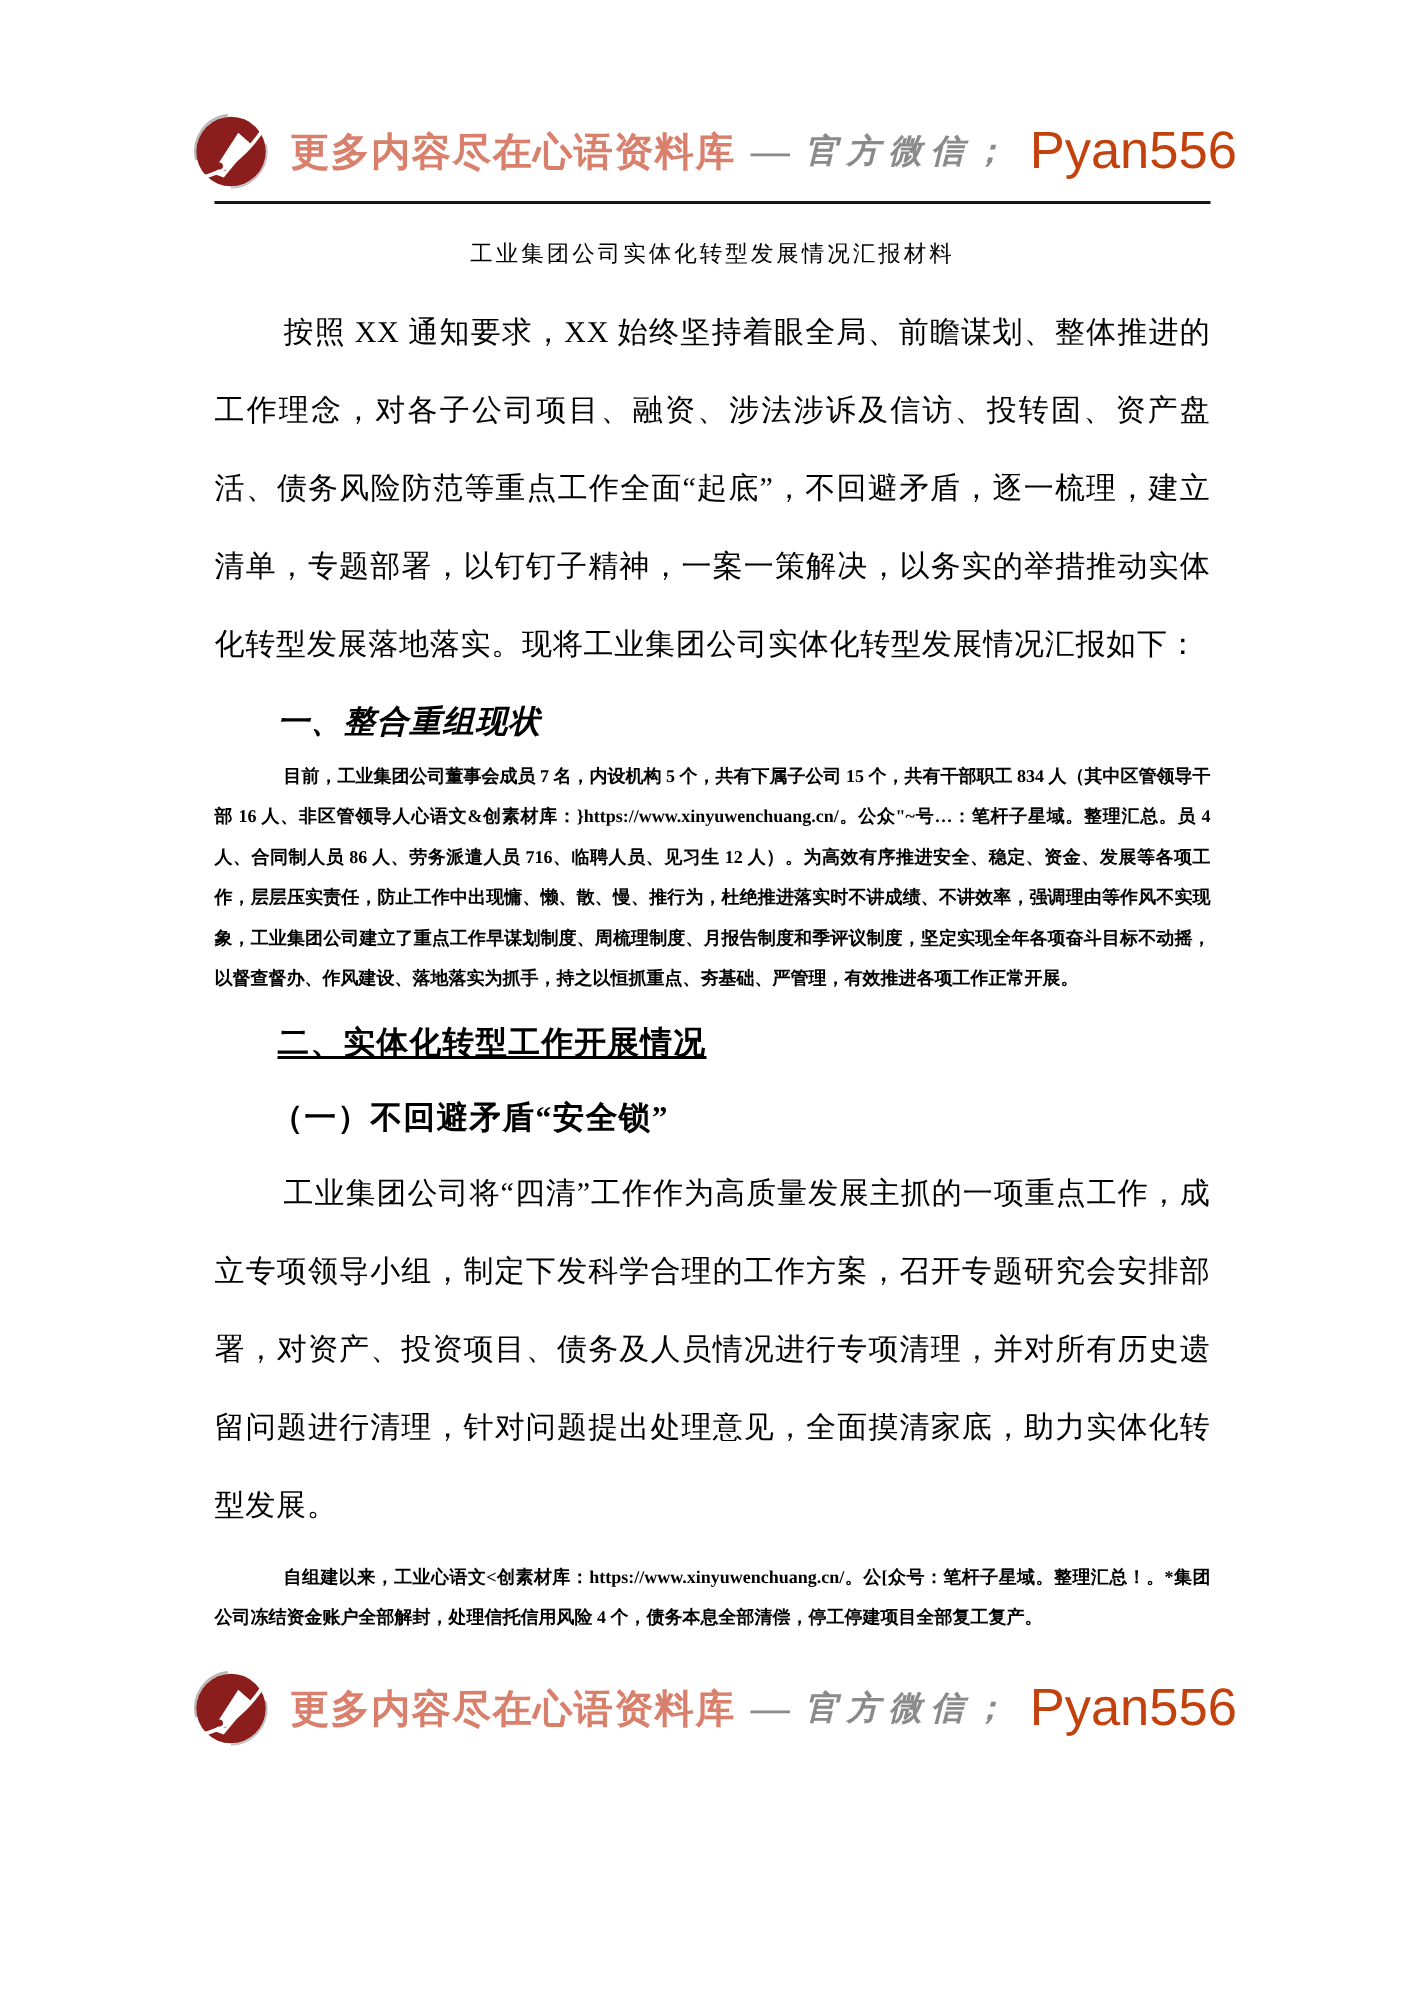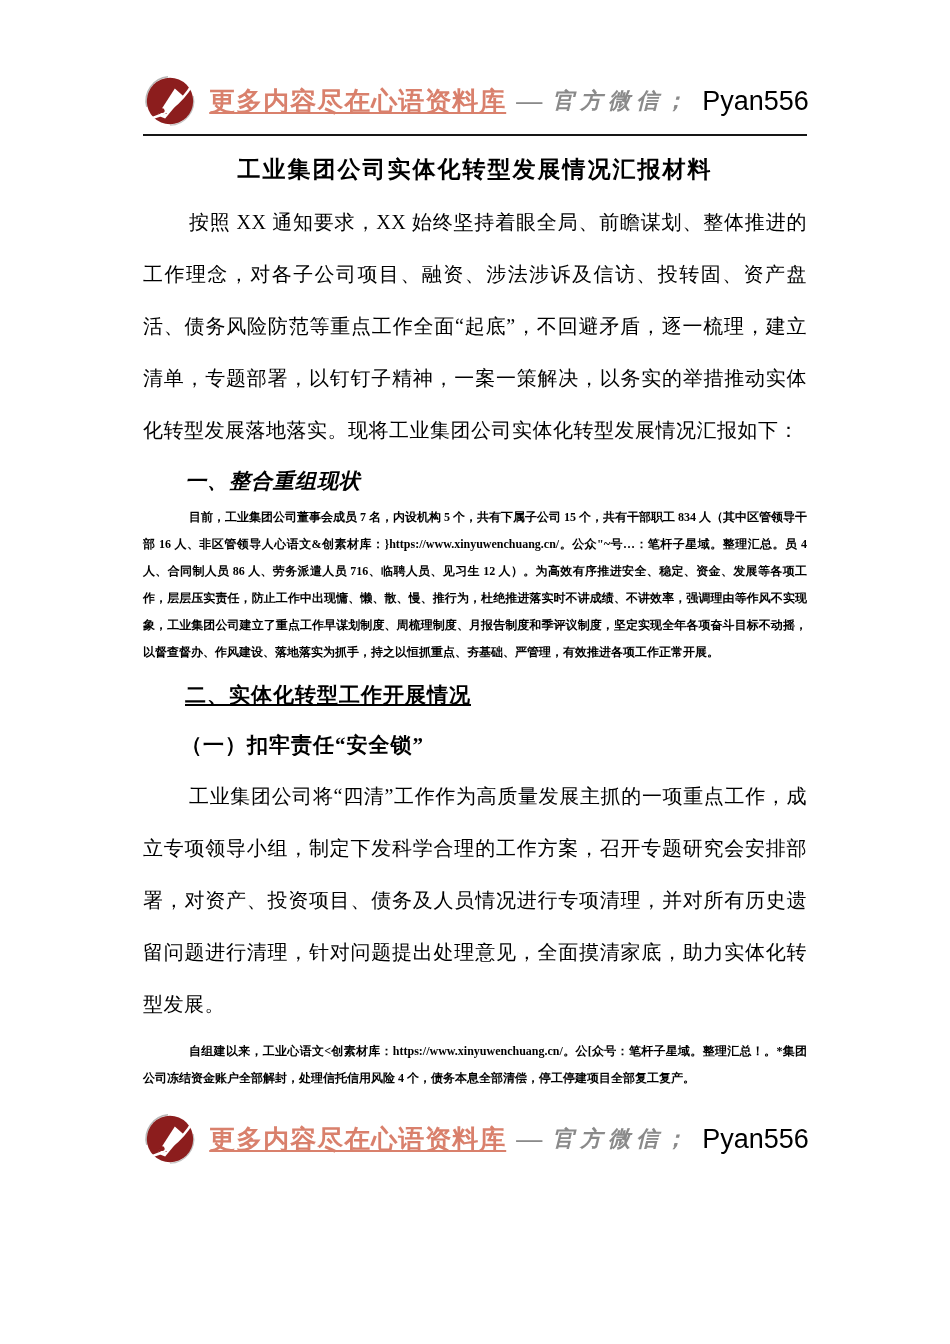--- a/index.html
+++ b/index.html
@@ -24,47 +24,46 @@
     gap: 10px;
     height: 62px;
     white-space: nowrap;
   }
   .brand .logo { width: 58px; height: 58px; flex: 0 0 auto; }
   .brand-text {
     font-size: 26px;
     letter-spacing: 1px;
     color: #d9806c;
     font-weight: bold;
-    text-decoration: underline;
   }
   .brand-sep { color: #8a8a8a; font-size: 26px; font-weight: bold; }
   .brand-wechat {
     color: #8a8a8a;
     font-size: 22px;
     font-style: italic;
     letter-spacing: 6px;
     font-weight: bold;
   }
   .brand-id {
-    color: #000000;
-    font-size: 27px;
+    color: #c2410c;
+    font-size: 35px;
     font-family: "Liberation Sans", "DejaVu Sans", sans-serif;
   }
 
   .rule {
     border: none;
     border-top: 2px solid #161616;
     margin: 2px 0 0 0;
   }
 
   .doc-title {
     margin: 18px 0 0 0;
     text-align: center;
-    font-size: 23px;
-    font-weight: bold;
+    font-size: 15px;
+    font-weight: normal;
     letter-spacing: 2px;
     line-height: 32px;
   }
 
   .para-large {
     margin: 10px 0 0 0;
     font-size: 20px;
     line-height: 52px;
     text-align: justify;
     text-indent: 46px;
@@ -137,21 +136,21 @@
   <h1 class="doc-title">工业集团公司实体化转型发展情况汇报材料</h1>
 
   <p class="para-large">按照 XX 通知要求，XX 始终坚持着眼全局、前瞻谋划、整体推进的工作理念，对各子公司项目、融资、涉法涉诉及信访、投转固、资产盘活、债务风险防范等重点工作全面“起底”，不回避矛盾，逐一梳理，建立清单，专题部署，以钉钉子精神，一案一策解决，以务实的举措推动实体化转型发展落地落实。现将工业集团公司实体化转型发展情况汇报如下：</p>
 
   <h2 class="heading-1">一、整合重组现状</h2>
 
   <p class="para-small">目前，工业集团公司董事会成员 7 名，内设机构 5 个，共有下属子公司 15 个，共有干部职工 834 人（其中区管领导干部 16 人、非区管领导人心语文&amp;创素材库：}https://www.xinyuwenchuang.cn/。公众"~号…：笔杆子星域。整理汇总。员 4 人、合同制人员 86 人、劳务派遣人员 716、临聘人员、见习生 12 人）。为高效有序推进安全、稳定、资金、发展等各项工作，层层压实责任，防止工作中出现慵、懒、散、慢、推行为，杜绝推进落实时不讲成绩、不讲效率，强调理由等作风不实现象，工业集团公司建立了重点工作早谋划制度、周梳理制度、月报告制度和季评议制度，坚定实现全年各项奋斗目标不动摇，以督查督办、作风建设、落地落实为抓手，持之以恒抓重点、夯基础、严管理，有效推进各项工作正常开展。</p>
 
   <h2 class="heading-2">二、实体化转型工作开展情况</h2>
 
-  <h3 class="heading-3">（一）扣牢责任“安全锁”</h3>
+  <h3 class="heading-3">（一）不回避矛盾“安全锁”</h3>
 
   <p class="para-large">工业集团公司将“四清”工作作为高质量发展主抓的一项重点工作，成立专项领导小组，制定下发科学合理的工作方案，召开专题研究会安排部署，对资产、投资项目、债务及人员情况进行专项清理，并对所有历史遗留问题进行清理，针对问题提出处理意见，全面摸清家底，助力实体化转型发展。</p>
 
   <p class="para-small">自组建以来，工业心语文&lt;创素材库：https://www.xinyuwenchuang.cn/。公[众号：笔杆子星域。整理汇总！。*集团公司冻结资金账户全部解封，处理信托信用风险 4 个，债务本息全部清偿，停工停建项目全部复工复产。</p>
 
   <div class="brand footer-brand">
     <span class="logo">
       <svg viewBox="0 0 60 60" width="58" height="58" aria-hidden="true">
         <path d="M6 36 A25 25 0 0 1 28 5" stroke="#b8b8b8" stroke-width="1.6" fill="none"></path>
         <path d="M54 25 A25 25 0 0 1 30 55" stroke="#c4c4c4" stroke-width="1.4" fill="none"></path>

